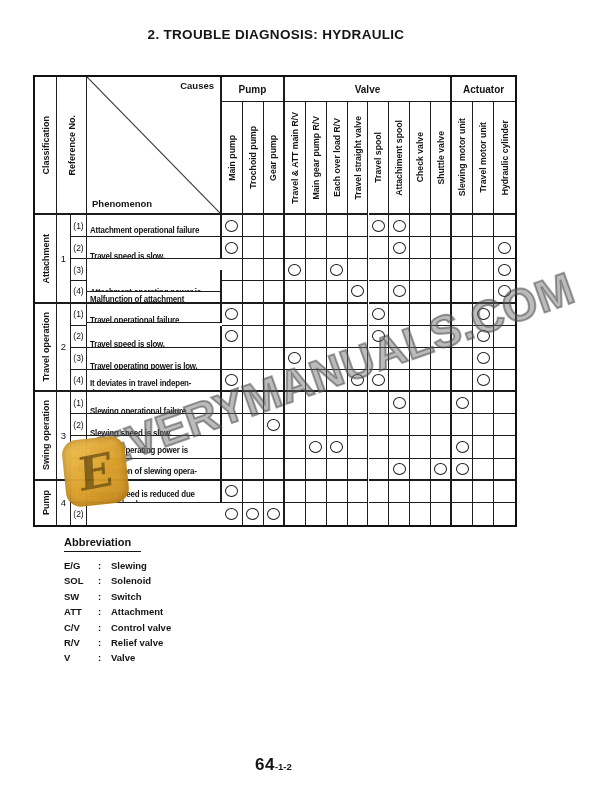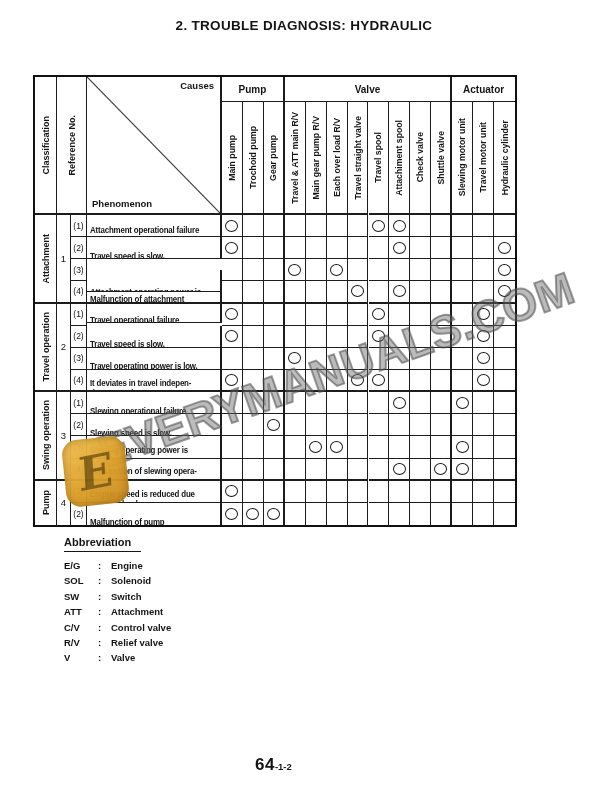--- a/index.html
+++ b/index.html
@@ -1,20 +1,20 @@
 <!DOCTYPE html>
 <html><head>
 <meta charset="utf-8">
 <style>
   html,body { margin:0; padding:0; background:#888; }
   .page { position:relative; width:612px; height:792px; background:#ffffff;
           font-family:"Liberation Sans", sans-serif; color:#141414; overflow:hidden;
           margin:0 auto; }
-  .title { position:absolute; top:18px; left:0; width:552px; text-align:center;
-           font-weight:bold; font-size:13.5px; letter-spacing:0.3px; z-index:1;padding-left:28px; }
+  .title { position:absolute; top:27px; left:0; width:552px; text-align:center;
+           font-weight:bold; font-size:13.5px; letter-spacing:0.3px; z-index:1; }
 
   .diagtable { position:absolute; left:33px; top:75px; width:484px; height:452px;
                border:2px solid #111; box-sizing:border-box; z-index:1; }
   .cl { position:absolute; box-sizing:border-box; border-right:1px solid #1c1c1c;
         border-bottom:1px solid #1c1c1c; overflow:hidden; }
   .br2 { border-right-width:2px; }
   .br0 { border-right-width:0; }
   .bb2 { border-bottom-width:2px; }
   .bb0 { border-bottom-width:0; }
   .flexc { display:flex; align-items:center; justify-content:center; }
@@ -442,23 +442,20 @@
       <div class="cl flexc " style="left: 291.643px; top: 403.714px; width: 20.9286px; height: 22.1429px;"></div>
       <div class="cl flexc " style="left: 312.571px; top: 403.714px; width: 20.9286px; height: 22.1429px;"></div>
       <div class="cl flexc " style="left: 333.5px; top: 403.714px; width: 20.9286px; height: 22.1429px;"></div>
       <div class="cl flexc " style="left: 354.429px; top: 403.714px; width: 20.9286px; height: 22.1429px;"></div>
       <div class="cl flexc " style="left: 375.357px; top: 403.714px; width: 20.9286px; height: 22.1429px;"></div>
       <div class="cl flexc  br2" style="left: 396.286px; top: 403.714px; width: 20.9286px; height: 22.1429px;"></div>
       <div class="cl flexc " style="left: 417.214px; top: 403.714px; width: 20.9286px; height: 22.1429px;"></div>
       <div class="cl flexc " style="left: 438.143px; top: 403.714px; width: 20.9286px; height: 22.1429px;"></div>
       <div class="cl flexc  br0" style="left: 459.071px; top: 403.714px; width: 20.9286px; height: 22.1429px;"></div>
       <div class="cl flexc numCell bb0" style="left: 36px; top: 425.857px; width: 16px; height: 22.1429px;">(2)</div>
-      <div class="cl phCell br2 bb0" style="left: 52px; top: 425.857px; width: 135px; height: 22.1429px;">
-        <div class="phline">Malfunction of pump</div>
-      </div>
       <div class="cl flexc bb0" style="left: 187px; top: 425.857px; width: 20.9286px; height: 22.1429px;">
         <span class="circle"></span>
       </div>
       <div class="cl flexc bb0" style="left: 207.929px; top: 425.857px; width: 20.9286px; height: 22.1429px;">
         <span class="circle"></span>
       </div>
       <div class="cl flexc bb0 br2" style="left: 228.857px; top: 425.857px; width: 20.9286px; height: 22.1429px;">
         <span class="circle"></span>
       </div>
       <div class="cl flexc bb0" style="left: 249.786px; top: 425.857px; width: 20.9286px; height: 22.1429px;"></div>
@@ -473,21 +470,21 @@
       <div class="cl flexc bb0" style="left: 438.143px; top: 425.857px; width: 20.9286px; height: 22.1429px;"></div>
       <div class="cl flexc bb0 br0" style="left: 459.071px; top: 425.857px; width: 20.9286px; height: 22.1429px;"></div>
     </div>
 
   <div class="abbr">
     <div class="abbr-title">Abbreviation</div>
     <div class="abbr-list" id="abbrlist">
         <div class="abbr-row">
           <span class="abbr-key">E/G</span>
           <span class="abbr-colon">:</span>
-          <span class="abbr-val">Engine</span>
+          <span class="abbr-val">Slewing</span>
         </div>
         <div class="abbr-row">
           <span class="abbr-key">SOL</span>
           <span class="abbr-colon">:</span>
           <span class="abbr-val">Solenoid</span>
         </div>
         <div class="abbr-row">
           <span class="abbr-key">SW</span>
           <span class="abbr-colon">:</span>
           <span class="abbr-val">Switch</span>

